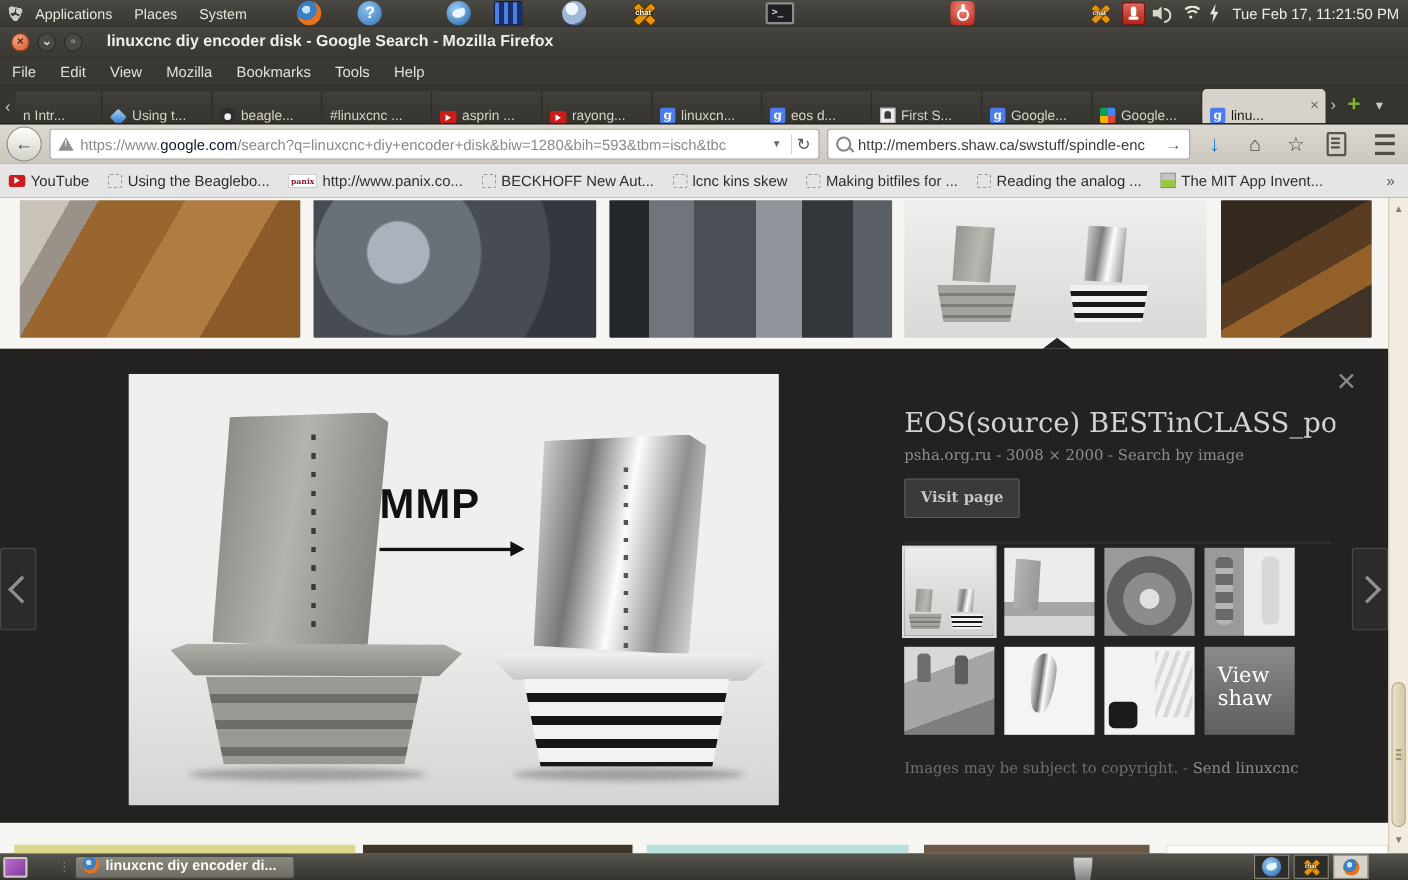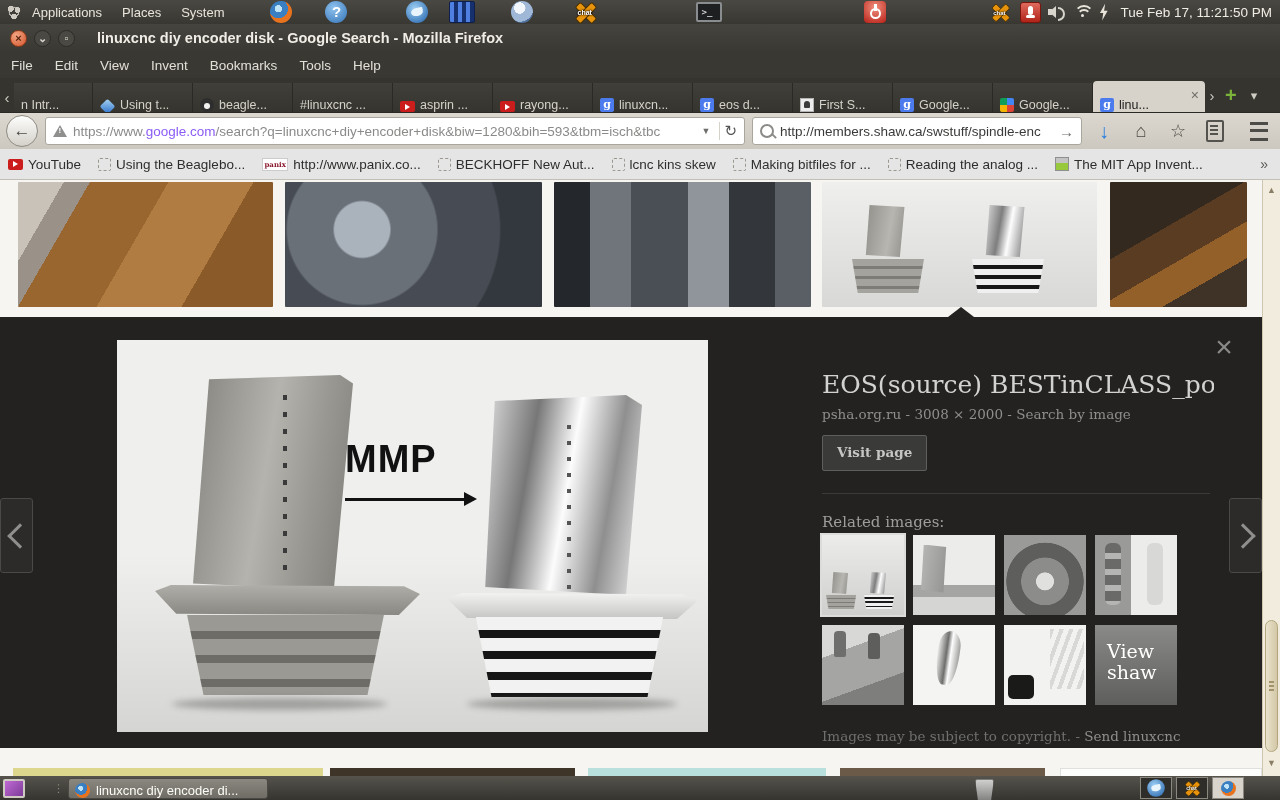--- a/index.html
+++ b/index.html
@@ -87,21 +87,21 @@
   
   .navbar{position:absolute;left:0;top:112px;width:1280px;height:37px;background:linear-gradient(#dcd8cf,#ccc8bf);
     border-top:1px solid #2a2926;display:flex;align-items:center;padding:0 6px;box-sizing:border-box;gap:7px;}
   .back-btn{width:30px;height:30px;border-radius:50%;background:linear-gradient(#fdfdfc,#d4d1c9);border:1px solid #8f8c84;
     color:#4a4a46;font-size:17px;display:flex;align-items:center;justify-content:center;flex:0 0 auto;}
   .url-field{flex:0 0 auto;width:700px;height:28px;background:#fff;border:1px solid #a9a69e;border-radius:3px;
     display:flex;align-items:center;padding:0 7px;box-sizing:border-box;font-size:13.5px;gap:6px;}
   .warn-tri{width:0;height:0;border-left:7px solid transparent;border-right:7px solid transparent;border-bottom:12px solid #8f8f8d;position:relative;flex:0 0 auto;}
   .warn-tri::after{content:"!";position:absolute;left:-1.5px;top:2px;color:#fff;font:bold 8px/1 "Liberation Sans",sans-serif;}
   .url-text{white-space:nowrap;overflow:hidden;flex:1 1 auto;color:#8a8a88;}
-  .url-text .host{color:#8b5cf6;}
+  .url-text .host{color:#0f172a;}
   .url-dd{color:#6e6e6c;font-size:9px;padding:0 3px;border-left:0;}
   .url-reload{color:#555;font-size:15px;padding-left:4px;border-left:1px solid #d5d2ca;}
   .search-field{flex:0 0 auto;width:330px;height:28px;background:#fff;border:1px solid #a9a69e;border-radius:3px;
     display:flex;align-items:center;padding:0 7px;box-sizing:border-box;font-size:13.5px;gap:6px;}
   .mag{width:10px;height:10px;border:2px solid #8a8a88;border-radius:50%;position:relative;flex:0 0 auto;}
   .mag::after{content:"";position:absolute;left:9px;top:9px;width:6px;height:2px;background:#8a8a88;transform:rotate(45deg);}
   .search-text{white-space:nowrap;overflow:hidden;flex:1 1 auto;color:#3a3a38;}
   .go-arrow{color:#6a6a68;font-size:15px;}
   .nav-ico{width:30px;height:30px;display:flex;align-items:center;justify-content:center;color:#4e4c47;font-size:18px;flex:0 0 auto;}
   .dl-arrow{color:#2a7de1;font-weight:bold;font-size:20px;}
@@ -208,21 +208,21 @@
   .sb-arrow{position:absolute;left:0;width:17px;text-align:center;color:#8a7f66;font-size:9px;}
   .sb-up{top:5px;} .sb-down{top:578px;}
   .sb-thumb{position:absolute;left:2px;top:440px;width:13px;height:132px;background:linear-gradient(90deg,#e9e2cd,#d3c8a6);border:1px solid #b3a67f;border-radius:7px;box-sizing:border-box;}
   .sb-thumb::after{content:"";position:absolute;left:3px;top:60px;width:5px;height:1.5px;background:#a3936a;box-shadow:0 4px 0 #a3936a,0 8px 0 #a3936a;}
 
   
   .taskbar{position:absolute;left:0;top:776px;width:1280px;height:24px;background:linear-gradient(#55534c,#35342f);display:flex;align-items:center;}
   .wl-applet{width:18px;height:15px;margin-left:3px;border:2px solid #cfcbc2;border-radius:2px;background:linear-gradient(135deg,#c06ad4,#7d3c98);}
   .tb-handle{color:#8a887f;font-size:11px;margin-left:28px;letter-spacing:-2px;}
   .task-btn{margin-left:6px;width:200px;height:21px;background:linear-gradient(#8a887f,#6e6c64);border:1px solid #4a4944;border-radius:3px;
-    display:flex;align-items:flex-end;gap:6px;padding:0 6px;box-sizing:border-box;color:#fdfcf8;font-size:13px;white-space:nowrap;overflow:hidden;}
+    display:flex;align-items:flex-start;gap:6px;padding:0 6px;box-sizing:border-box;color:#fdfcf8;font-size:13px;white-space:nowrap;overflow:hidden;font-weight:bold;}
   .mini-ff{width:15px;height:15px;border-radius:50%;background:radial-gradient(circle at 38% 35%,#bfe3f7 0 18%,#3a7fc1 19% 48%,#e8731f 49% 78%,#b8490f 79%);flex:0 0 auto;}
   .trash{position:absolute;left:975px;top:3px;width:17px;height:20px;background:linear-gradient(rgba(230,230,230,.85),rgba(150,150,150,.8));
     border:1px solid #7a7a76;border-radius:2px 2px 4px 4px;clip-path:polygon(0 0,100% 0,84% 100%,16% 100%);}
   .tb-tray{position:absolute;right:36px;top:1px;display:flex;gap:4px;}
   .tb-tray .slot{width:32px;height:22px;border:1px solid #8a887f;background:#2e2d29;display:flex;align-items:center;justify-content:center;box-sizing:border-box;}
   .tb-tray .slot.lit{background:#d8d4cb;}
   .slot .lch{margin:0;transform:scale(.8);}
   .slot .ico-chat{margin:0;transform:scale(.72);}
 </style>
 </head>
@@ -272,21 +272,21 @@
     <span class="winbtn wb-close">×</span>
     <span class="winbtn wb-min">⌄</span>
     <span class="winbtn wb-max">▫</span>
     <span class="win-title">linuxcnc diy encoder disk - Google Search - Mozilla Firefox</span>
   </div>
 
   <div class="menubar">
     <span class="mi">File</span>
     <span class="mi">Edit</span>
     <span class="mi">View</span>
-    <span class="mi">Invent</span>
+    <span class="mi">Mozilla</span>
     <span class="mi">Bookmarks</span>
     <span class="mi">Tools</span>
     <span class="mi">Help</span>
   </div>
 
   <div class="tabstrip">
     <span class="tab-scroll">‹</span>
     <div class="tab tab-partial">
       <span class="tab-label">n Intr...</span>
     </div>
@@ -449,21 +449,20 @@
 
       <div class="preview-close">×</div>
 
       <div class="info-col">
         <div class="pv-title">EOS(source) BESTinCLASS_poli...</div>
         <div class="pv-meta"><span>psha.org.ru</span><span> - </span><span>3008 × 2000</span><span> - </span><span>Search by image</span></div>
         <div class="pv-btnrow">
           <button class="pv-btn">Visit page</button>
         </div>
         <div class="pv-divider"></div>
-        <div class="pv-related">Related images:</div>
         <div class="thumbrow">
           <div class="pthumb pt1 sel">
             <span class="mini-blade mb-matte mbl">
                 <span class="mini-airfoil"></span>
                 <span class="mini-base"></span>
               </span>
             <span class="mini-blade mb-chrome mbr">
                 <span class="mini-airfoil"></span>
                 <span class="mini-base"></span>
               </span>

